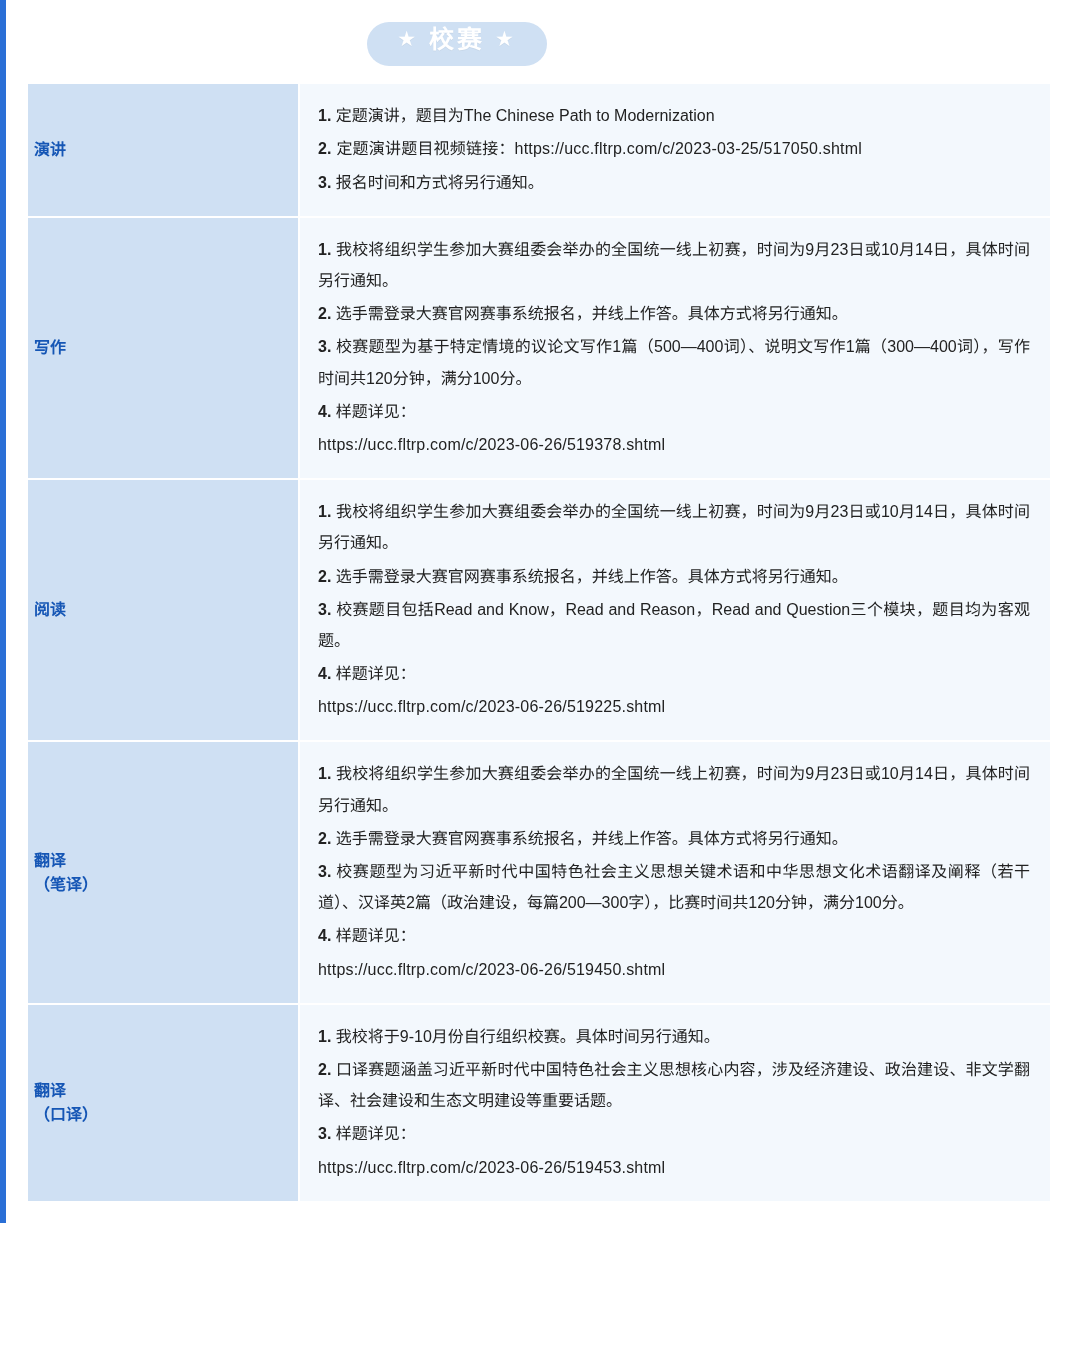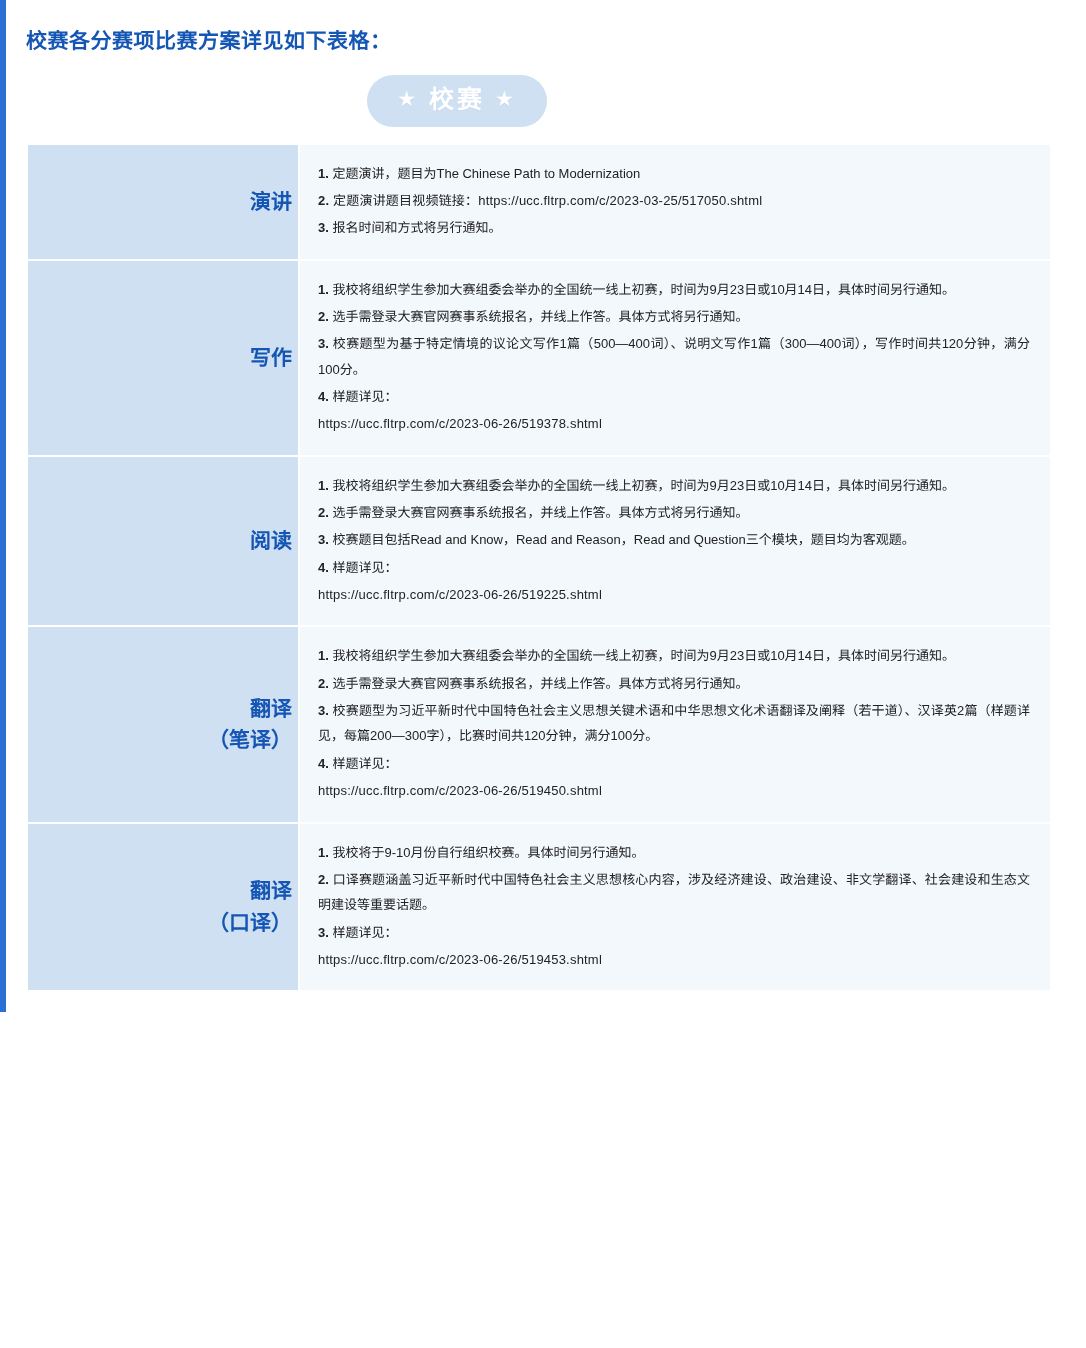--- a/index.html
+++ b/index.html
@@ -44,21 +44,21 @@
     justify-content: center;
     margin: 0 0 16px 0;
     padding-right: 170px;
   }
   .badge {
     background: #cfe0f3;
     color: #ffffff;
     font-size: 25px;
     font-weight: bold;
     letter-spacing: 3px;
-    padding: 9px 30px 11px 30px;
+    padding: 2px 30px 11px 30px;
     border-radius: 26px;
     display: inline-block;
     line-height: 1.25;
     text-shadow: 0 1px 0 rgba(0,0,0,0.04);
   }
   .badge .star {
     font-size: 21px;
     vertical-align: 2px;
   }
   table.schedule {
@@ -66,31 +66,31 @@
     width: 1026px;
     table-layout: fixed;
   }
   table.schedule td {
     vertical-align: middle;
     border: 2px solid #ffffff;
   }
   td.cat {
     width: 258px;
     background: #cfe0f3;
-    text-align: right;
+    text-align: left;
     color: #1556b5;
     font-weight: bold;
-    font-size: 21px;
+    font-size: 16px;
     line-height: 1.5;
     padding: 10px 6px;
   }
   td.detail {
     background: #f3f8fd;
     padding: 16px 20px 16px 18px;
-    font-size: 13px;
+    font-size: 16px;
     line-height: 1.95;
     color: #222222;
     vertical-align: top;
   }
   .item {
     margin: 0 0 2px 0;
     text-align: justify;
     word-break: break-word;
   }
   .item .num {
@@ -101,21 +101,20 @@
     letter-spacing: 0.2px;
   }
 </style>
 </head>
 <body>
 
 <div class="page">
   <div class="left-rule"></div>
   <div class="content">
 
-    <h1 class="doc-title">校赛各分赛项比赛方案详见如下表格：</h1>
 
     <div class="badge-row">
       <div class="badge">
         <span class="star">★</span>
         <span>校赛</span>
         <span class="star">★</span>
       </div>
     </div>
 
     <table class="schedule">
@@ -159,21 +158,21 @@
         </tr>
 
         <tr>
           <td class="cat">
             <div>翻译</div>
             <div>（笔译）</div>
           </td>
           <td class="detail">
             <div class="item"><span class="num">1.</span> <span>我校将组织学生参加大赛组委会举办的全国统一线上初赛，时间为9月23日或10月14日，具体时间另行通知。</span></div>
             <div class="item"><span class="num">2.</span> <span>选手需登录大赛官网赛事系统报名，并线上作答。具体方式将另行通知。</span></div>
-            <div class="item"><span class="num">3.</span> <span>校赛题型为习近平新时代中国特色社会主义思想关键术语和中华思想文化术语翻译及阐释（若干道）、汉译英2篇（样题详见，每篇200—300字），比赛时间共120分钟，满分100分。</span></div>
+            <div class="item"><span class="num">3.</span> <span>校赛题型为习近平新时代中国特色社会主义思想关键术语和中华思想文化术语翻译及阐释（若干道）、汉译英2篇（政治建设，每篇200—300字），比赛时间共120分钟，满分100分。</span></div>
             <div class="item"><span class="num">4.</span> <span>样题详见：</span></div>
             <div class="item url">https://ucc.fltrp.com/c/2023-06-26/519450.shtml</div>
           </td>
         </tr>
 
         <tr>
           <td class="cat">
             <div>翻译</div>
             <div>（口译）</div>
           </td>

